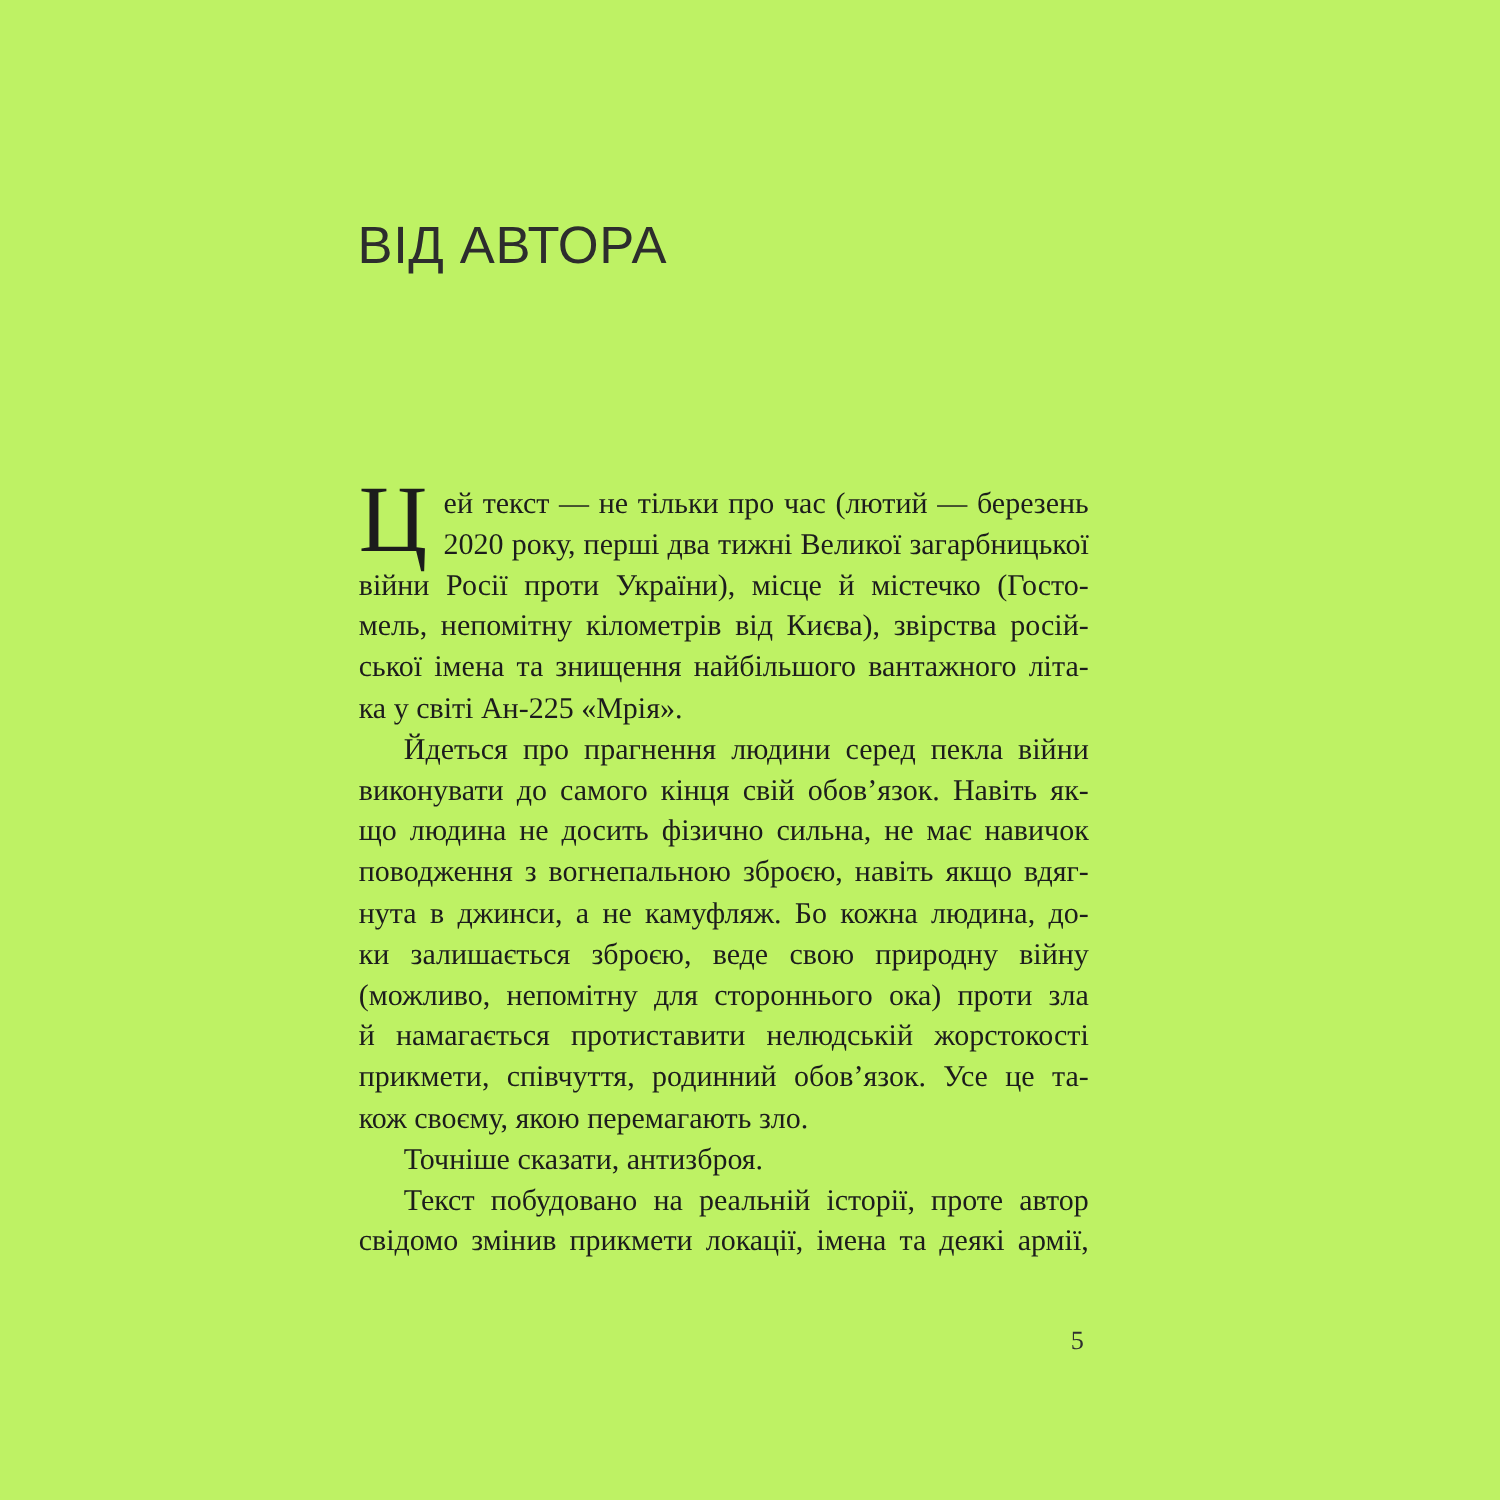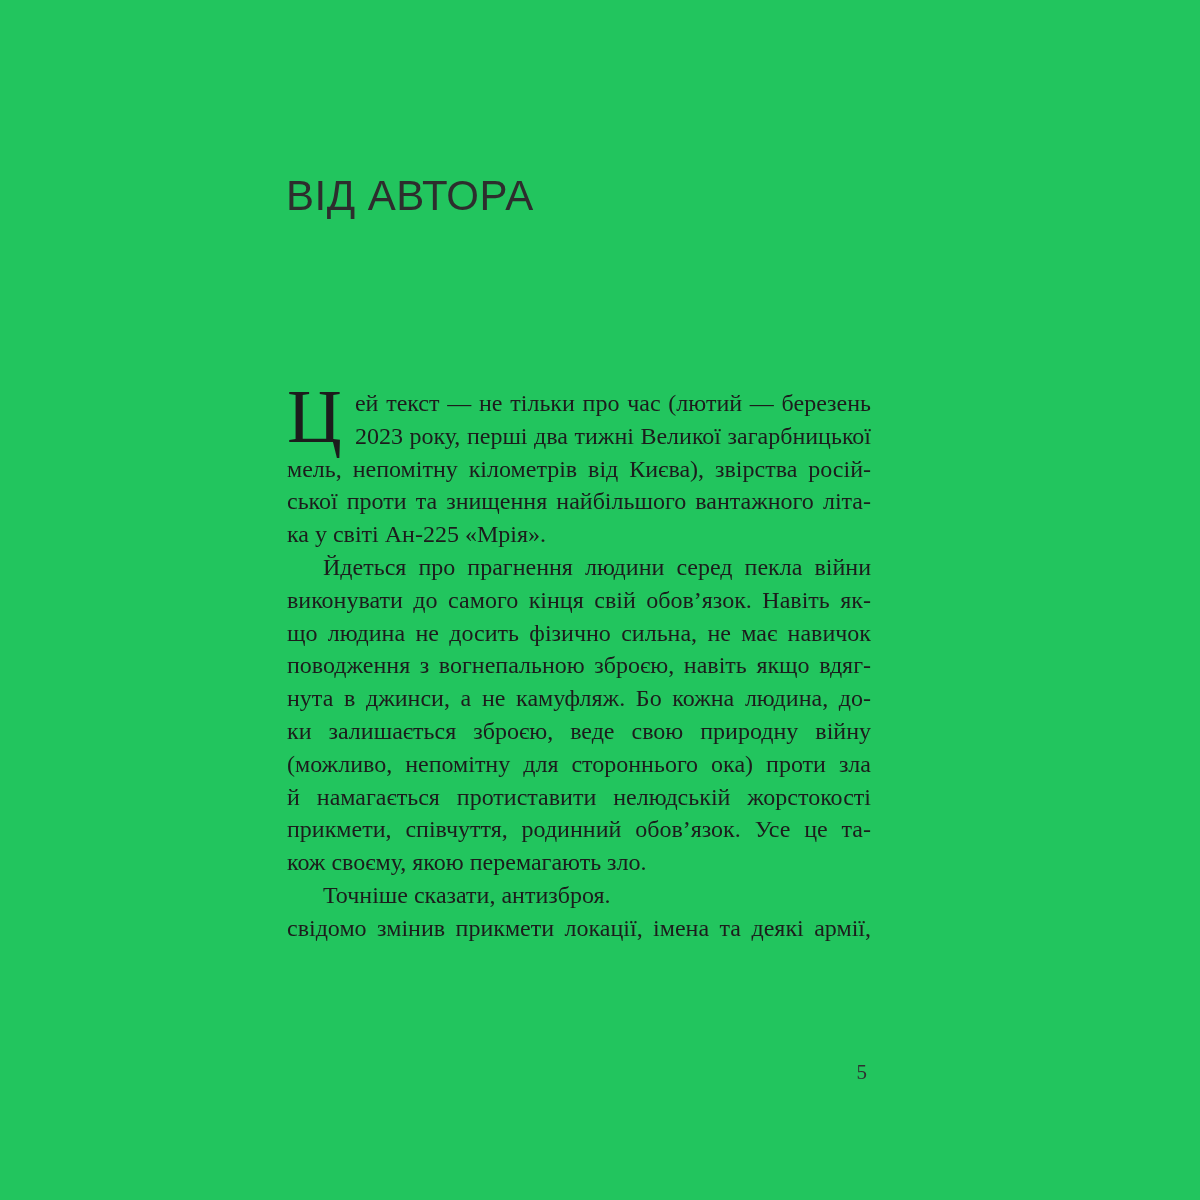--- a/index.html
+++ b/index.html
@@ -4,21 +4,21 @@
 <style>
   html, body {
     margin: 0;
     padding: 0;
     background: #ffffff;
   }
   .canvas {
     position: relative;
     width: 1200px;
     height: 1200px;
-    background: #22c55e;
+    background: #bef264;
     overflow: hidden;
   }
   .page-title {
     position: absolute;
     left: 286px;
     top: 172px;
     margin: 0;
     font-family: "Liberation Sans", "DejaVu Sans", sans-serif;
     font-weight: 400;
     font-size: 42px;
@@ -75,39 +75,41 @@
 </head>
 <body>
 
 <div class="canvas">
   <h1 class="page-title">ВІД АВТОРА</h1>
 
   <div class="text-block" id="text-block">
       <div class="para">
         <span class="dropcap">Ц</span>
         <div class="line">ей текст — не тільки про час (лютий — березень</div>
-        <div class="line">2023 року, перші два тижні Великої загарбницької</div>
+        <div class="line">2020 року, перші два тижні Великої загарбницької</div>
+        <div class="line">війни Росії проти України), місце й містечко (Госто-</div>
         <div class="line">мель, непомітну кілометрів від Києва), звірства росій-</div>
-        <div class="line">ської проти та знищення найбільшого вантажного літа-</div>
+        <div class="line">ської імена та знищення найбільшого вантажного літа-</div>
         <div class="line last">ка у світі Ан-225 «Мрія».</div>
       </div>
       <div class="para">
         <div class="line indent">Йдеться про прагнення людини серед пекла війни</div>
         <div class="line">виконувати до самого кінця свій обов’язок. Навіть як-</div>
         <div class="line">що людина не досить фізично сильна, не має навичок</div>
         <div class="line">поводження з вогнепальною зброєю, навіть якщо вдяг-</div>
         <div class="line">нута в джинси, а не камуфляж. Бо кожна людина, до-</div>
         <div class="line">ки залишається зброєю, веде свою природну війну</div>
         <div class="line">(можливо, непомітну для стороннього ока) проти зла</div>
         <div class="line">й намагається протиставити нелюдській жорстокості</div>
         <div class="line">прикмети, співчуття, родинний обов’язок. Усе це та-</div>
         <div class="line last">кож своєму, якою перемагають зло.</div>
       </div>
       <div class="para">
         <div class="line last indent">Точніше сказати, антизброя.</div>
       </div>
       <div class="para">
+        <div class="line indent">Текст побудовано на реальній історії, проте автор</div>
         <div class="line">свідомо змінив прикмети локації, імена та деякі армії,</div>
       </div>
     </div>
 
   <div class="page-number">5</div>
 </div>
 
 </body></html>

